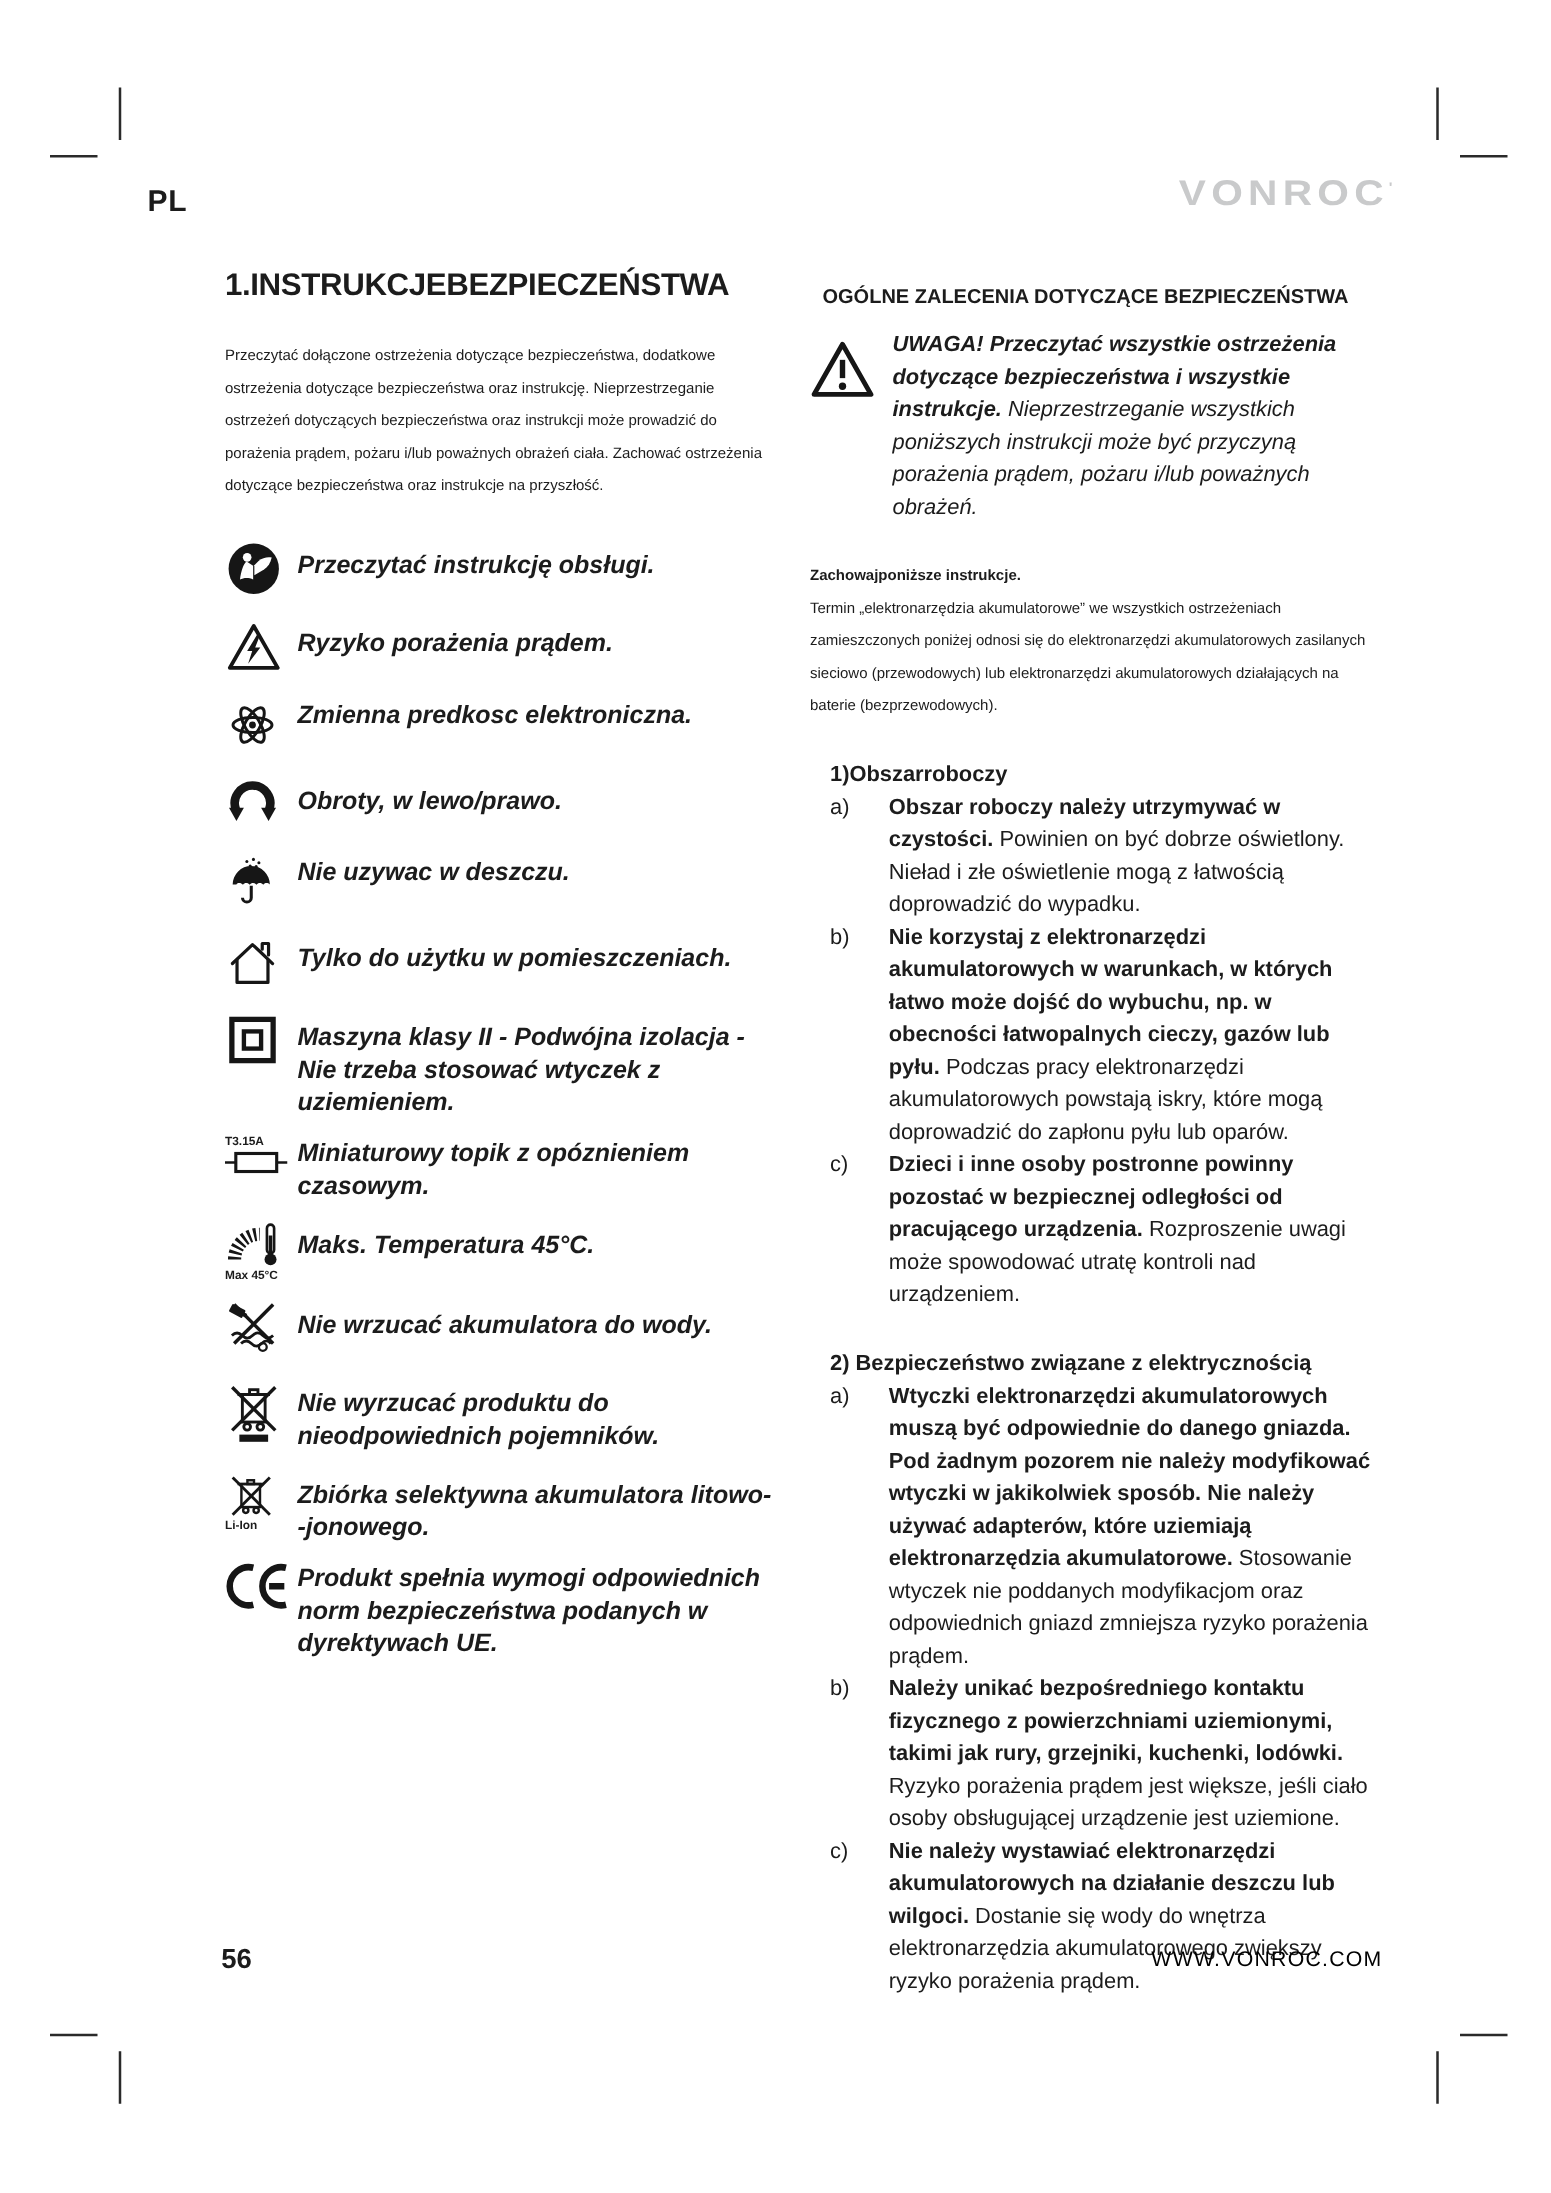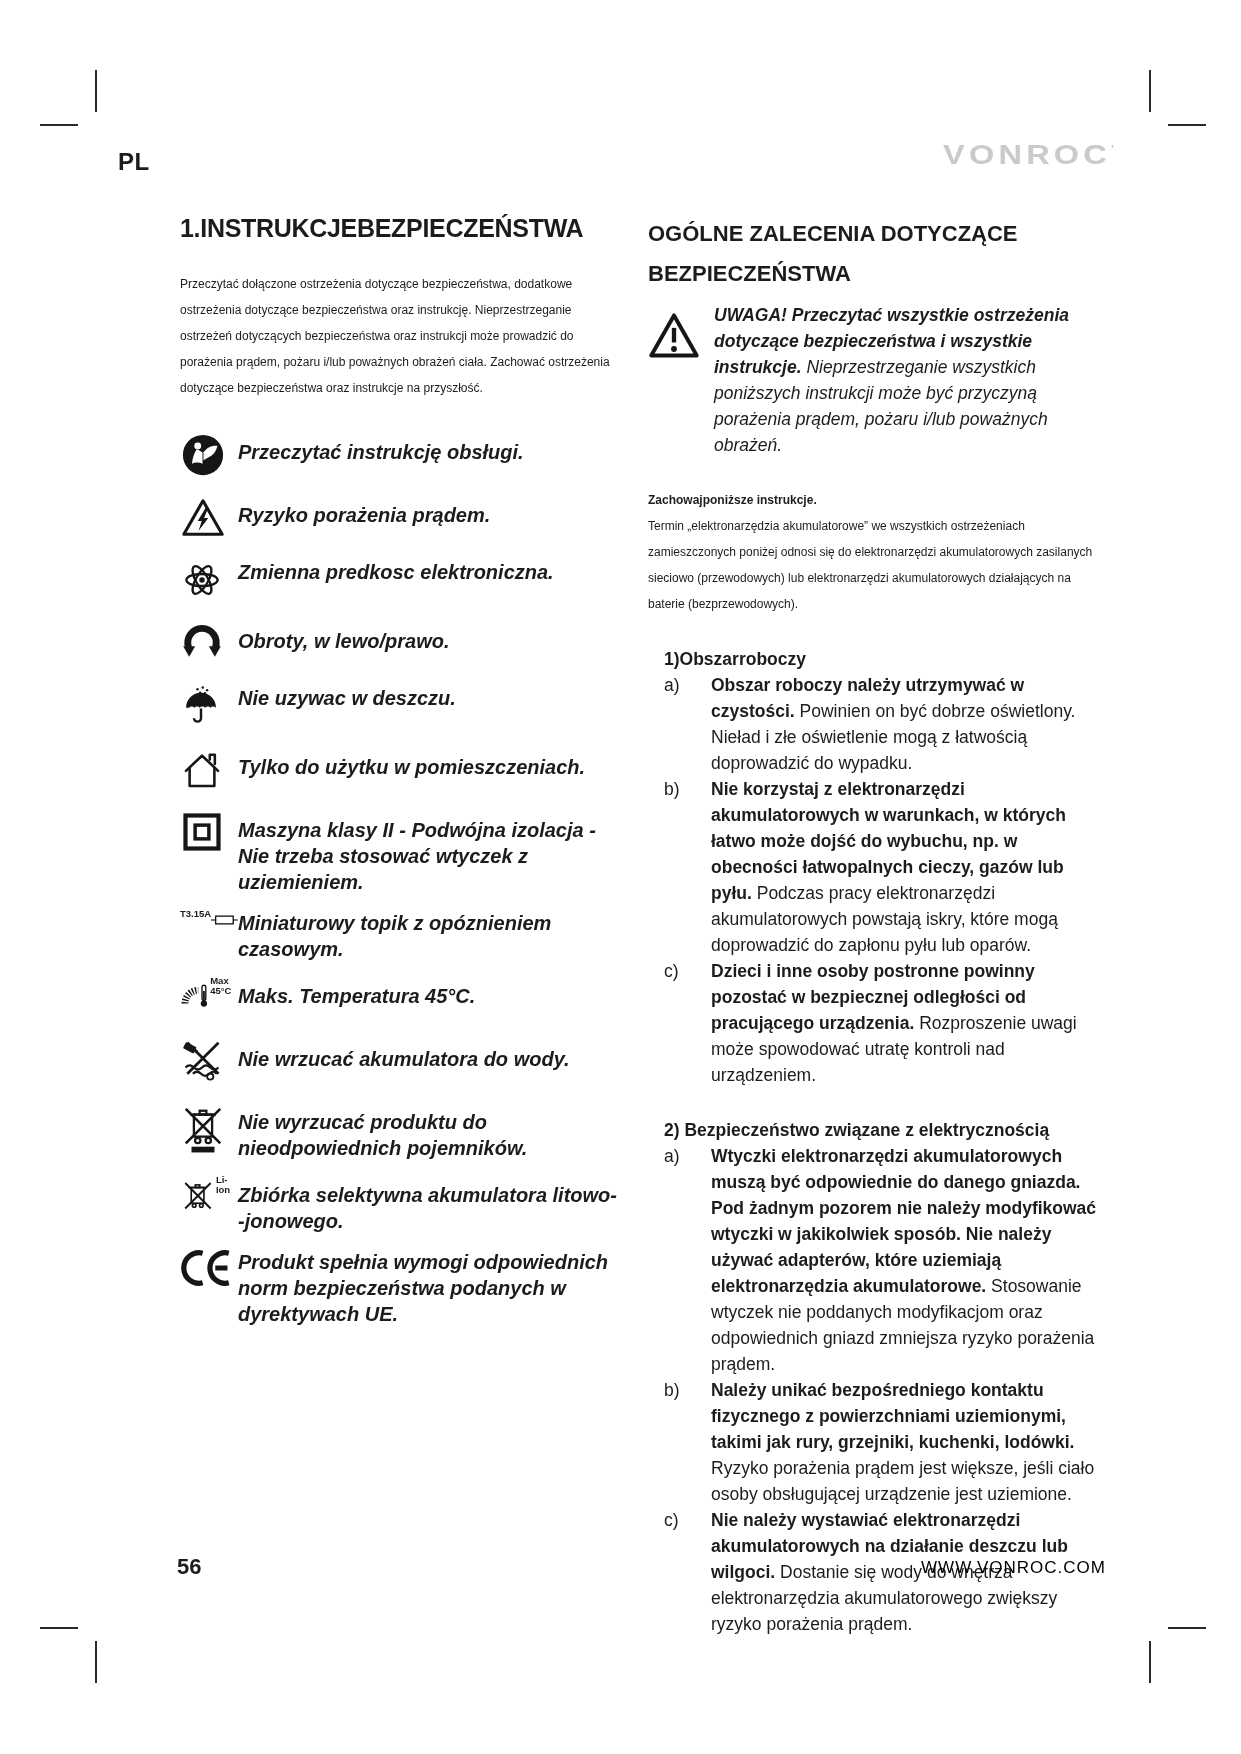--- a/index.html
+++ b/index.html
@@ -12,27 +12,27 @@
   .crop{position:absolute;background:#2a2a2a;}
   
   .lang{position:absolute;left:118px;top:148px;font-size:24px;font-weight:bold;letter-spacing:.5px;}
   .brand{position:absolute;left:943px;top:138px;font-size:31px;font-weight:bold;color:#c9cacb;
          letter-spacing:4px;transform:scale(1.05,.92);transform-origin:left top;}
   .brand sup{font-size:12px;letter-spacing:0;}
   
   .col-left{position:absolute;left:180px;top:214px;width:440px;}
   .col-right{position:absolute;left:648px;top:214px;width:458px;}
   h1{font-size:25px;margin:0 0 28px 0;letter-spacing:-.3px;}
-  h2{font-size:22px;line-height:40px;margin:0;}
+  h2{font-size:16px;line-height:28px;margin:10px;}
   p,.body-text{font-size:12px;line-height:26px;margin:0;}
   .para{margin-top:26px;}
   
   .symbols{margin-top:30px;}
   .sym-row{display:flex;align-items:flex-start;margin-bottom:13px;min-height:50px;}
-  .sym-icon{width:58px;flex:none;display:flex;flex-direction:row;align-items:flex-start;padding-top:1px;}
+  .sym-icon{width:58px;flex:none;display:flex;flex-direction:column;align-items:flex-start;padding-top:1px;}
   .sym-label{font-size:9.5px;font-weight:bold;line-height:10px;}
   .sym-text{font-size:20px;line-height:26px;font-style:italic;padding-top:8px;font-weight:bold;}
   .sym-row.tight .sym-text{padding-top:2px;}
   
   .warn-block{display:flex;margin-top:8px;}
   .warn-icon{width:66px;flex:none;padding-top:8px;}
   .warn-text{font-size:17.5px;line-height:26px;font-style:italic;}
   .warn-text b{font-weight:bold;}
   .keep{margin-top:29px;}
   .keep .lead{font-weight:bold;}

